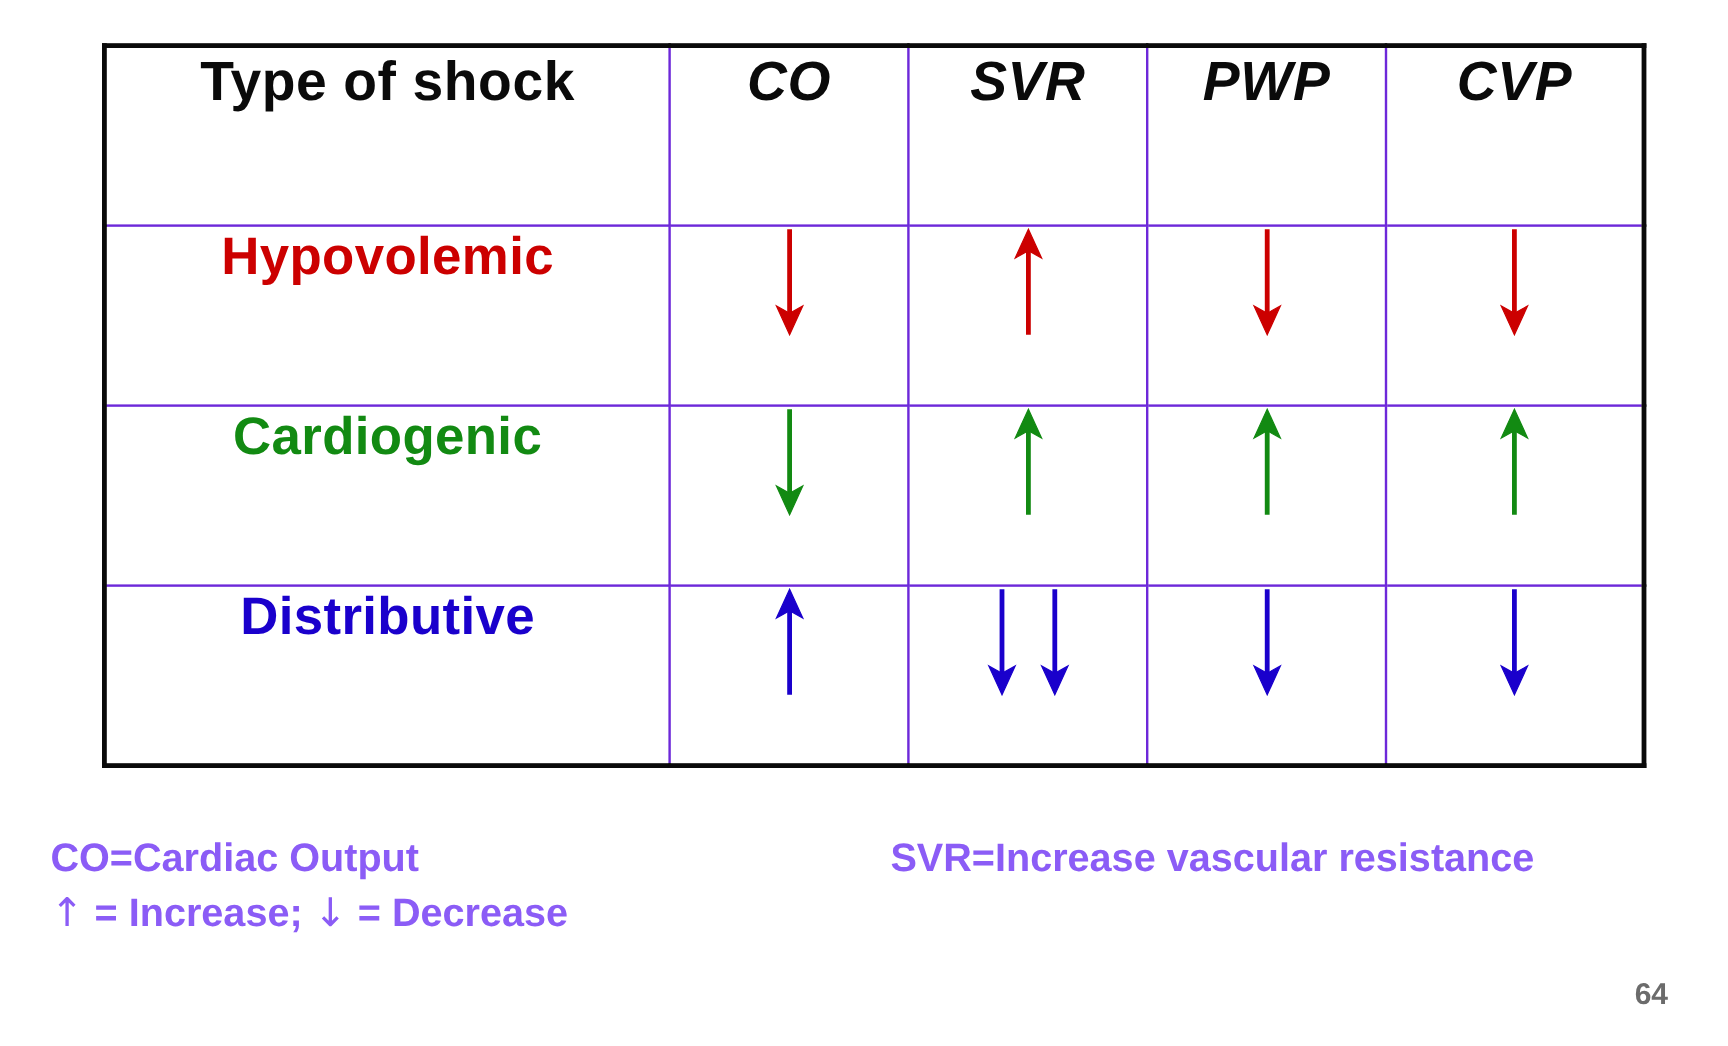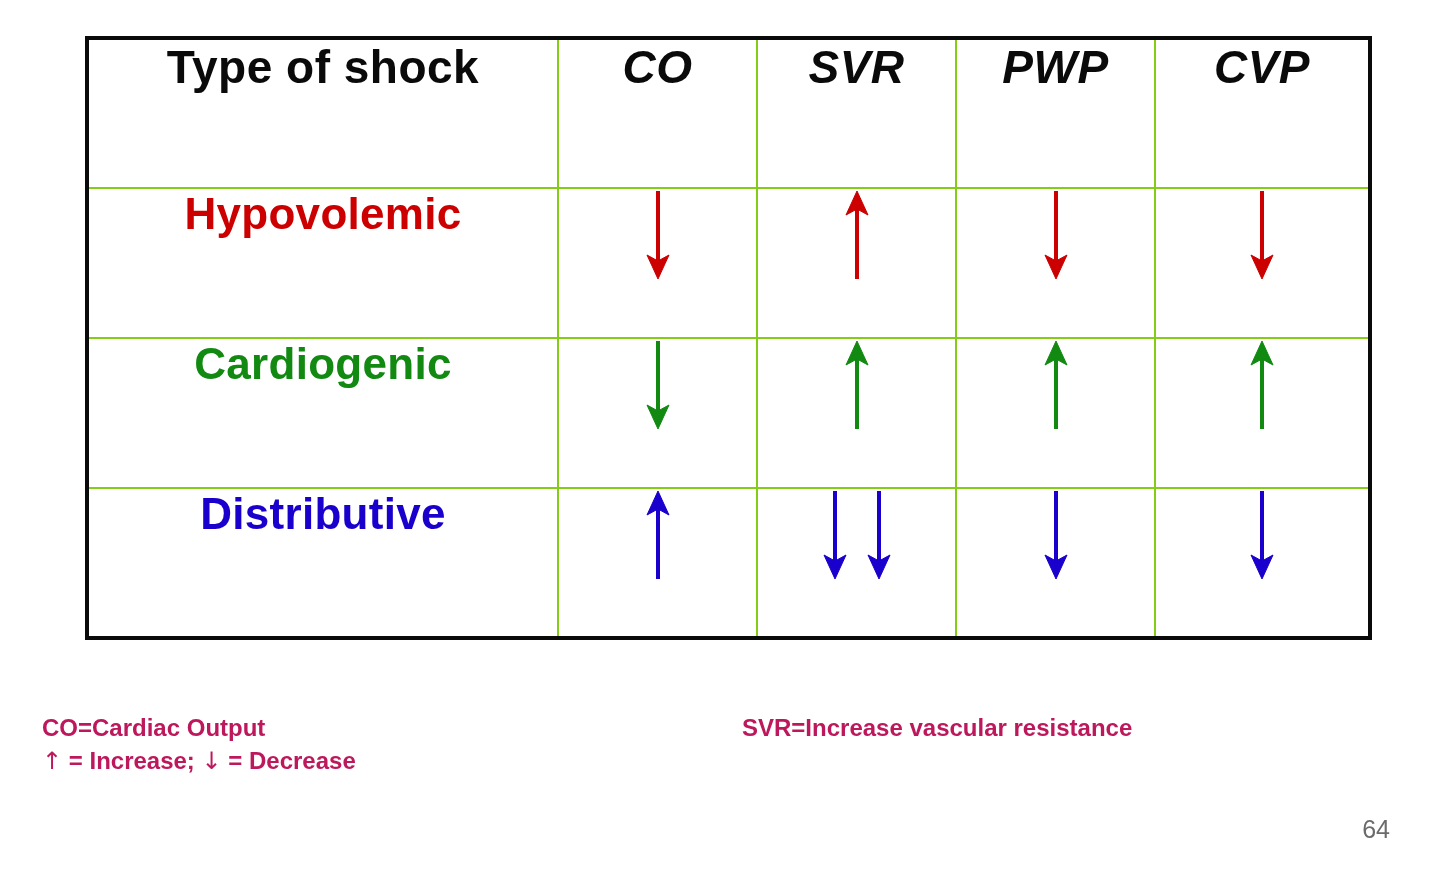--- a/index.html
+++ b/index.html
@@ -28,21 +28,21 @@
     top: 36px;
     width: 1285px;
     height: 600px;
     border-collapse: collapse;
     table-layout: fixed;
     border: 4px solid #0a0a0a;
     background: #ffffff;
   }
   .shock-table td,
   .shock-table th {
-    border: 2px solid #84cc16;
+    border: 2px solid #6d28d9;
     padding: 0;
     margin: 0;
     vertical-align: top;
     background: #ffffff;
   }
   .shock-table tr { height: 150px; }
 
   .col-type  { width: 468px; }
   .col-metric{ width: 197px; }
   .col-last  { width: 212px; }
@@ -83,45 +83,45 @@
     align-items: flex-start;
     gap: 14px;
     height: 100px;
   }
   .arrow-wrap svg { display: block; }
 
   
   .legend {
     position: absolute;
     left: 42px;
-    top: 711px;
+    top: 692px;
     width: 1360px;
-    font-size: 24px;
-    font-weight: bold;
-    color: #be185d;
+    font-size: 33px;
+    font-weight: bold;
+    color: #8b5cf6;
     line-height: 1.38;
   }
   .legend-grid {
     display: grid;
     grid-template-columns: 700px auto;
     row-gap: 0px;
   }
   .legend-line { white-space: nowrap; }
   .legend-arrow-glyph {
     font-family: "DejaVu Sans", sans-serif;
     font-weight: normal;
   }
 
   .slide-number {
     position: absolute;
     right: 50px;
     top: 815px;
     font-size: 25px;
     color: #6b6b6b;
-    font-weight: normal;
+    font-weight: bold;
   }
 </style>
 </head>
 <body>
 
 <div class="slide">
 
   <table class="shock-table">
     <thead>
       <tr>

